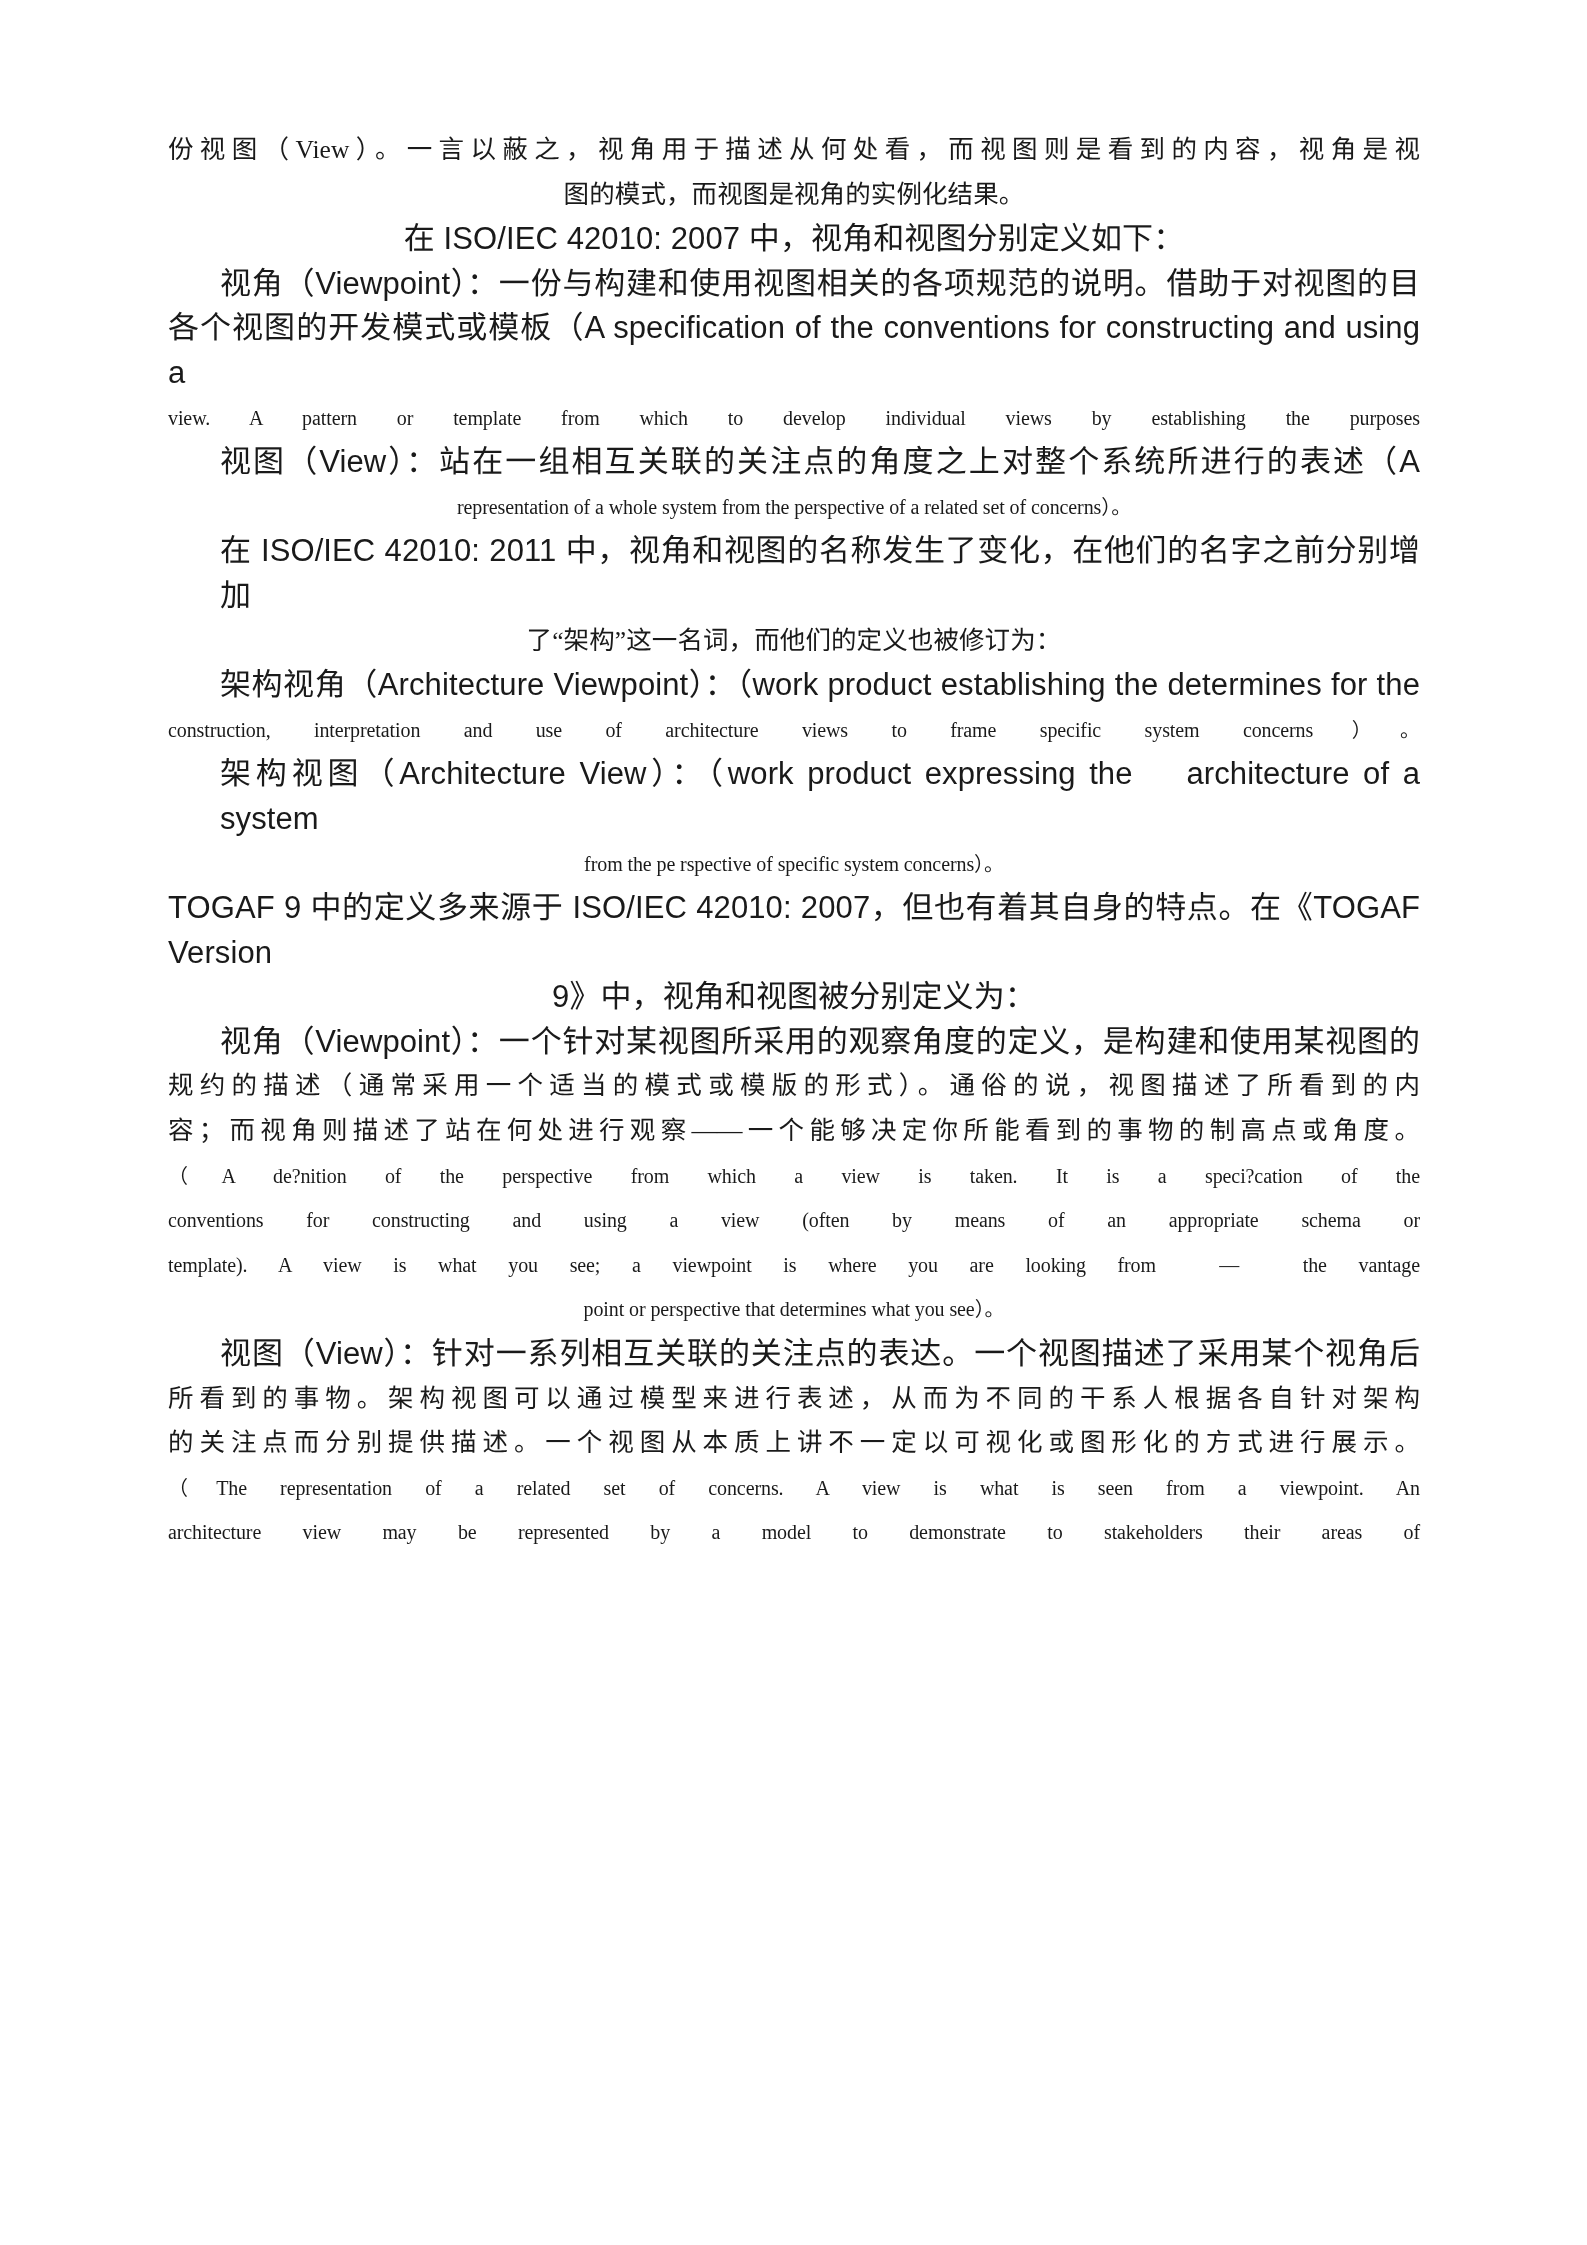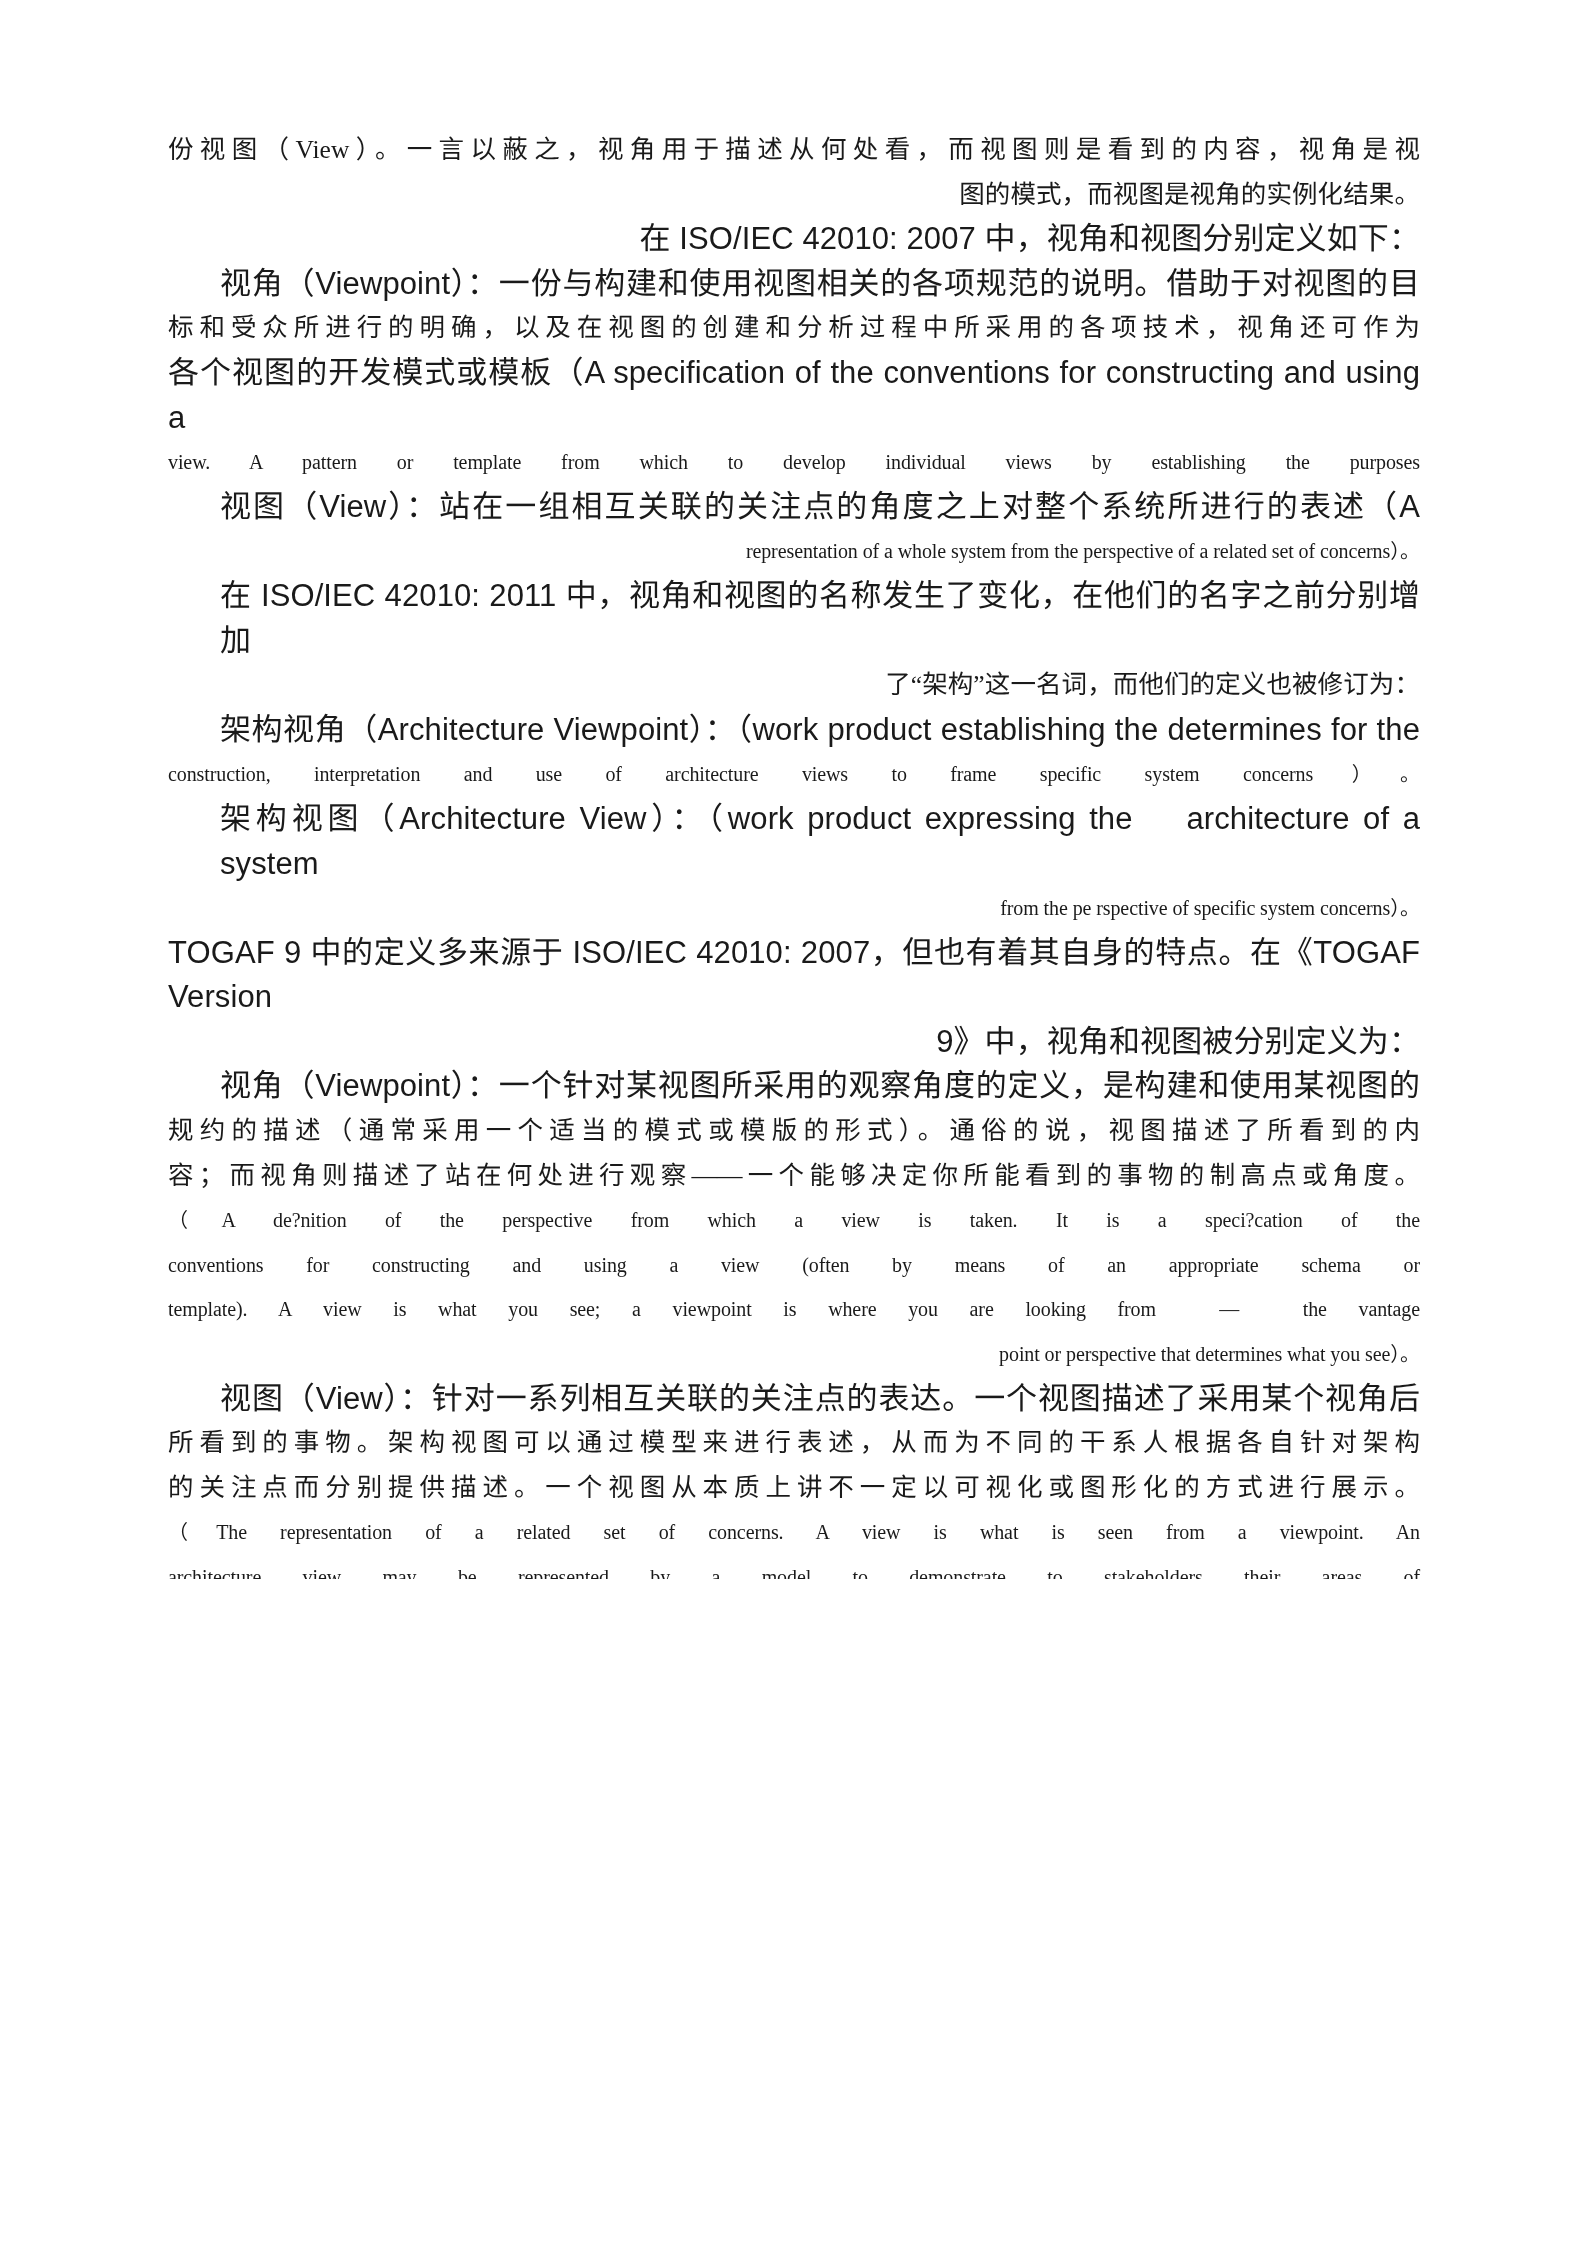--- a/index.html
+++ b/index.html
@@ -28,21 +28,21 @@
 
   
   .ln {
     font-family: "Liberation Serif", "DejaVu Serif", serif;
     font-size: 25.5px;
     line-height: 44.6px;
     color: #1a1a1a;
     white-space: pre-wrap;
     letter-spacing: 0.1px;
     word-spacing: 0px;
-    text-align: right;
+    text-align: center;
   }
 
   
   .ln.j {
     display: block;
     text-align: justify;
     text-align-last: justify;
   }
 
   
@@ -70,21 +70,20 @@
 </style>
 </head>
 <body>
 
 <div class="page" style="background: rgb(255, 255, 255);">
   <div class="text-column" id="body" style="color: rgb(26, 26, 26);">
       <div class="ln cjk j">份视图（View）。一言以蔽之，视角用于描述从何处看，而视图则是看到的内容，视角是视</div>
       <div class="ln cjk">图的模式，而视图是视角的实例化结果。</div>
       <div class="ln mix">在 ISO/IEC 42010: 2007 中，视角和视图分别定义如下：</div>
       <div class="ln mix j indent">视角（Viewpoint）：一份与构建和使用视图相关的各项规范的说明。借助于对视图的目</div>
-      <div class="ln cjk j">标和受众所进行的明确，以及在视图的创建和分析过程中所采用的各项技术，视角还可作为</div>
       <div class="ln mix j">各个视图的开发模式或模板（A specification of the conventions for constructing and using a</div>
       <div class="ln lat j">view. A pattern or template from which to develop individual views by establishing the purposes</div>
       <div class="ln mix j indent">视图（View）：站在一组相互关联的关注点的角度之上对整个系统所进行的表述（A</div>
       <div class="ln lat">representation of a whole system from the perspective of a related set of concerns）。</div>
       <div class="ln mix j indent">在 ISO/IEC 42010: 2011 中，视角和视图的名称发生了变化，在他们的名字之前分别增加</div>
       <div class="ln cjk">了“架构”这一名词，而他们的定义也被修订为：</div>
       <div class="ln mix j indent">架构视角（Architecture Viewpoint）：（work product establishing the determines for the</div>
       <div class="ln lat j">construction, interpretation and use of architecture views to frame specific system concerns）。</div>
       <div class="ln mix j indent">架构视图（Architecture View）：（work product expressing the    architecture of a system</div>
       <div class="ln lat">from the pe rspective of specific system concerns）。</div>

